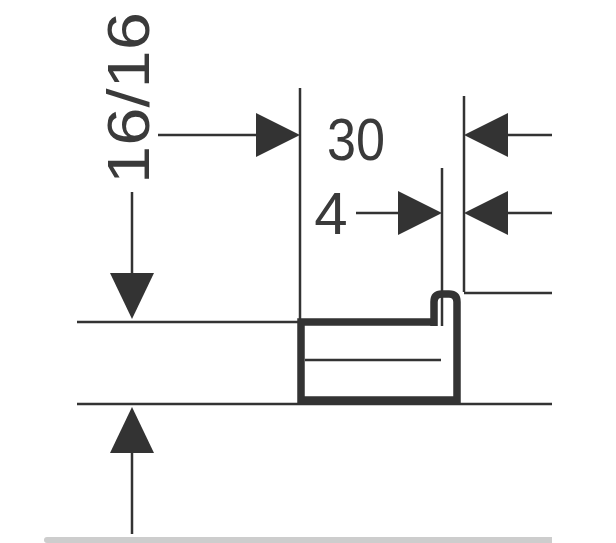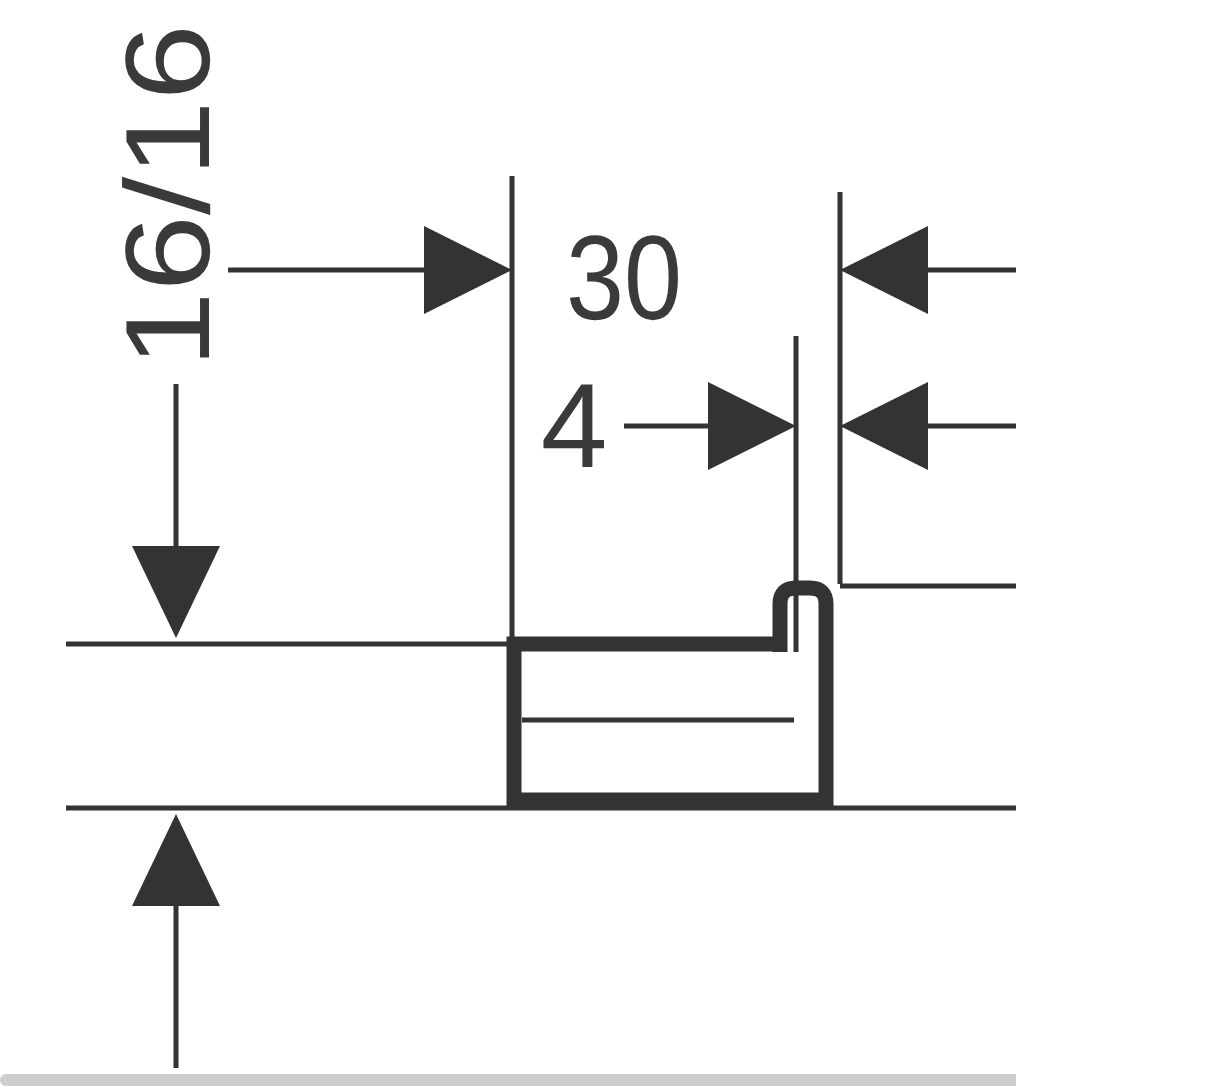--- a/index.html
+++ b/index.html
@@ -6,20 +6,21 @@
     margin: 0;
     padding: 0;
     background: #ffffff;
   }
   .canvas-wrap {
     width: 508px;
     height: 543px;
     position: relative;
     background: #ffffff;
     overflow: hidden;
+    padding-left: 44px;
   }
   svg { display: block; }
   .thin {
     fill: none;
     stroke-width: 2.5;
     stroke-linecap: butt;
   }
   .thick {
     fill: none;
     stroke-width: 7.5;

